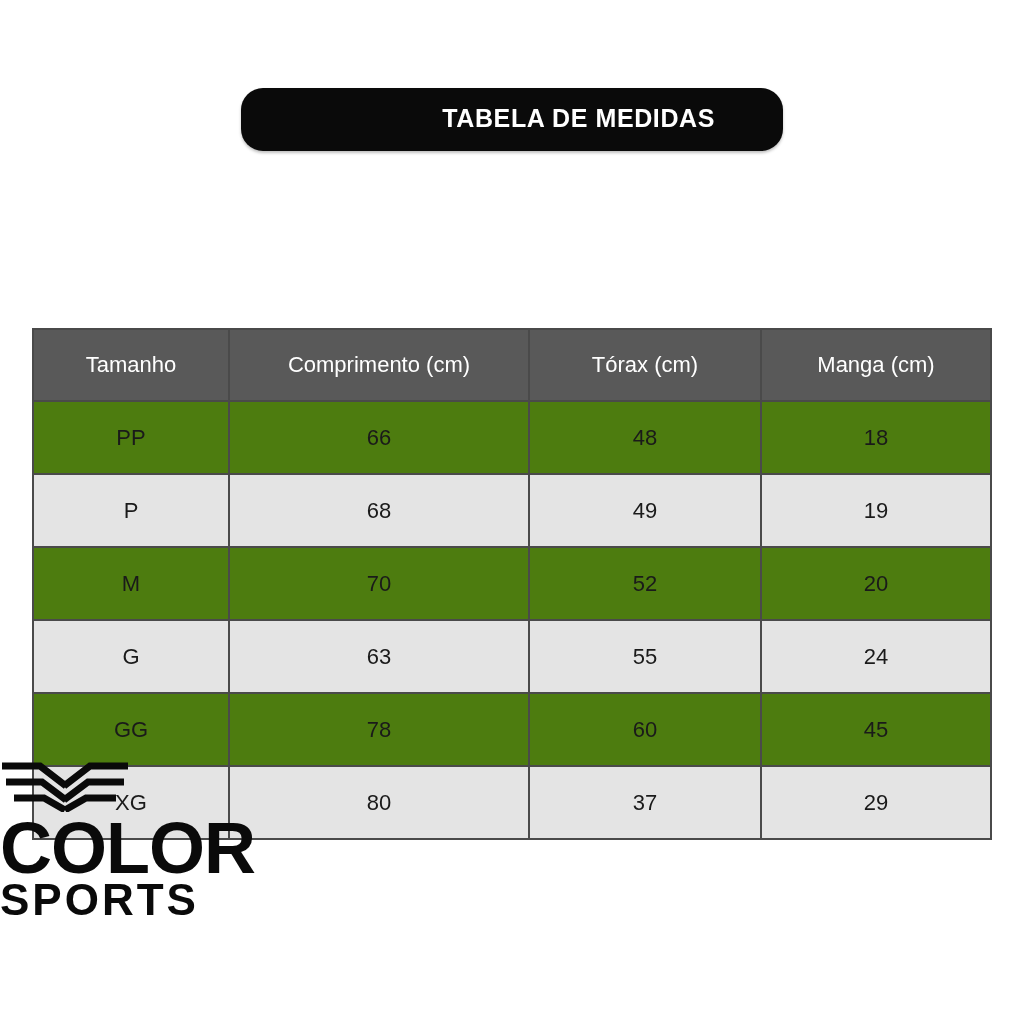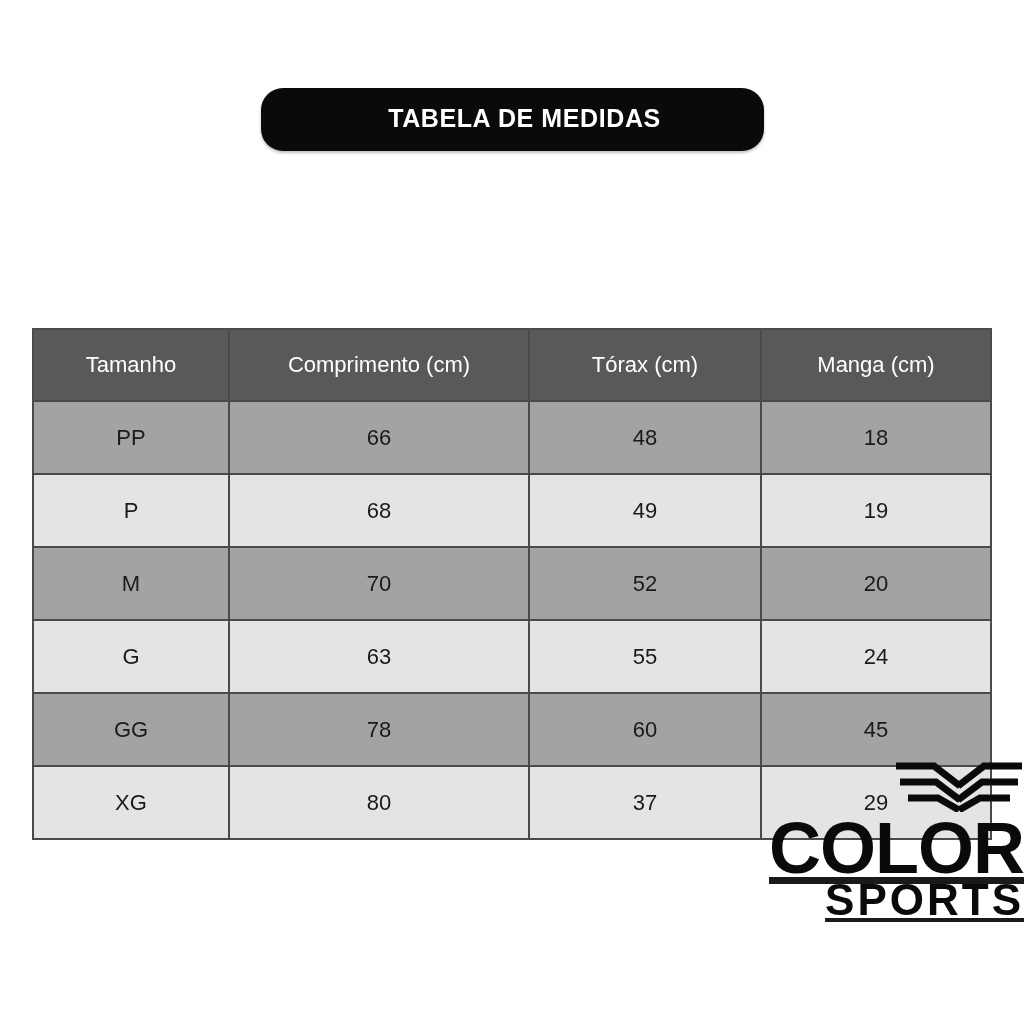--- a/index.html
+++ b/index.html
@@ -28,25 +28,25 @@
     top: 88px;
     left: 0;
     width: 1024px;
     display: flex;
     justify-content: center;
   }
   .title-pill {
     background: #0a0a0a;
     color: #ffffff;
     border-radius: 22px;
-    padding: 16px 29px 18px 54px;
+    padding: 16px 68px 18px 54px;
     font-size: 25px;
     font-weight: bold;
     letter-spacing: 0.6px;
-    text-align: center;
+    text-align: right;
     min-width: 420px;
     box-shadow: 0 2px 3px rgba(0,0,0,0.25);
   }
 
   
   .table-wrap {
     position: absolute;
     top: 328px;
     left: 32px;
     width: 958px;
@@ -68,41 +68,40 @@
   }
   table.size-table thead th {
     background: #595959;
     color: #ffffff;
     font-size: 22px;
     font-weight: normal;
     height: 46px;
     border-color: #4a4a4a;
   }
   table.size-table tbody tr.odd td {
-    background: #a3a3a3;
+    background: #4d7c0f;
     margin-left: 39px;
   }
   table.size-table tbody tr.even td {
     background: #e4e4e4;
   }
   col.c0 { width: 196px; }
   col.c1 { width: 300px; }
   col.c2 { width: 232px; }
   col.c3 { width: 230px; }
 
   
   .logo-wrap {
     position: absolute;
     top: 756px;
     left: 0;
     width: 1024px;
     display: flex;
     flex-direction: column;
-    align-items: flex-end;
-    text-decoration: underline;
+    align-items: flex-start;
   }
   .logo-mark {
     width: 130px;
     height: 56px;
     display: block;
   }
   .logo-color {
     font-size: 72px;
     font-weight: bold;
     letter-spacing: -1px;

